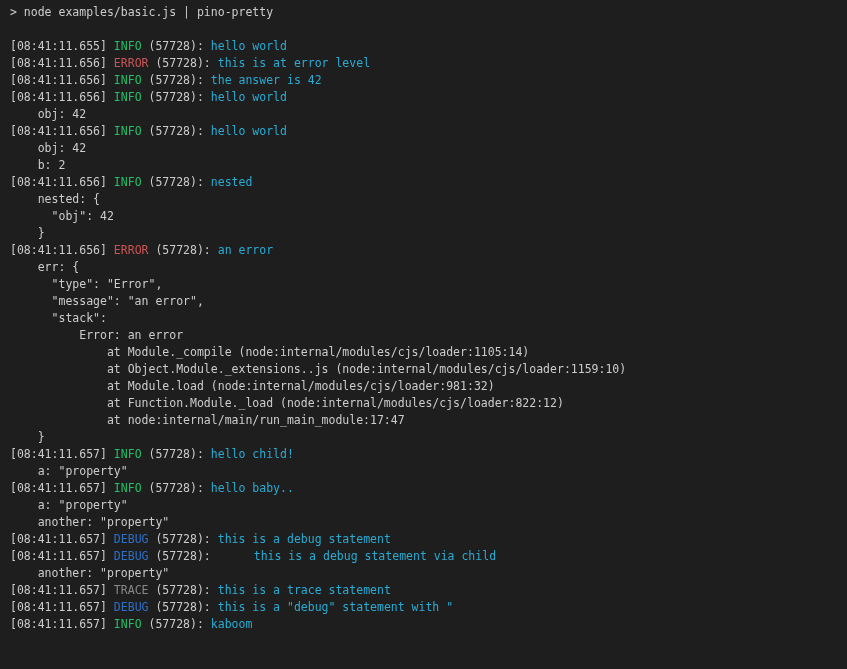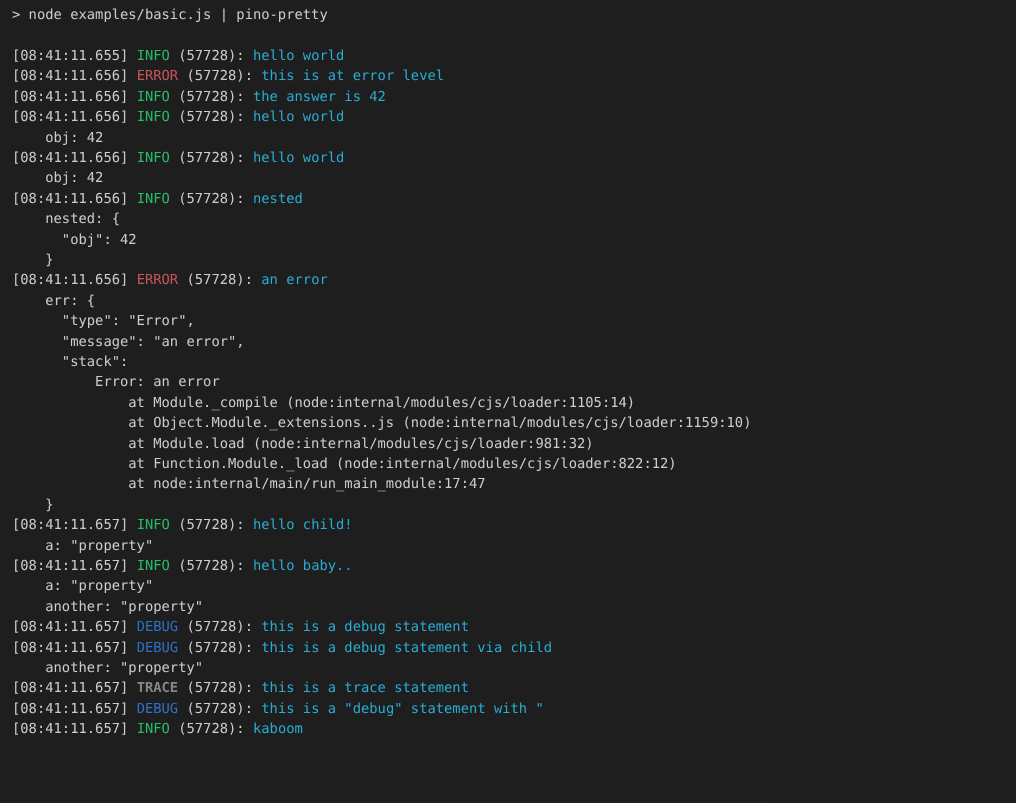--- a/index.html
+++ b/index.html
@@ -31,20 +31,21 @@
 <div class="terminal" style="background: rgb(30, 30, 30);">
     <div class="line">&gt; node examples/basic.js | pino-pretty</div>
     <div class="line">&nbsp;</div>
     <div class="line"><span style="color: rgb(204, 204, 204); margin-top: 20px;">[08:41:11.655] </span><span style="color: rgb(38, 189, 104);">INFO</span><span style="color: rgb(204, 204, 204);"> (57728): </span><span style="color: rgb(42, 171, 210);">hello world</span></div>
     <div class="line"><span style="color: rgb(204, 204, 204);">[08:41:11.656] </span><span style="color: rgb(205, 84, 86);">ERROR</span><span style="color: rgb(204, 204, 204);"> (57728): </span><span style="color: rgb(42, 171, 210);">this is at error level</span></div>
     <div class="line"><span style="color: rgb(204, 204, 204);">[08:41:11.656] </span><span style="color: rgb(38, 189, 104);">INFO</span><span style="color: rgb(204, 204, 204);"> (57728): </span><span style="color: rgb(42, 171, 210);">the answer is 42</span></div>
     <div class="line"><span style="color: rgb(204, 204, 204);">[08:41:11.656] </span><span style="color: rgb(38, 189, 104);">INFO</span><span style="color: rgb(204, 204, 204);"> (57728): </span><span style="color: rgb(42, 171, 210);">hello world</span></div>
     <div class="line">    obj: 42</div>
     <div class="line"><span style="color: rgb(204, 204, 204);">[08:41:11.656] </span><span style="color: rgb(38, 189, 104);">INFO</span><span style="color: rgb(204, 204, 204);"> (57728): </span><span style="color: rgb(42, 171, 210);">hello world</span></div>
     <div class="line">    obj: 42</div>
+    <div class="line">    b: 2</div>
     <div class="line"><span style="color: rgb(204, 204, 204);">[08:41:11.656] </span><span style="color: rgb(38, 189, 104);">INFO</span><span style="color: rgb(204, 204, 204);"> (57728): </span><span style="color: rgb(42, 171, 210); text-align: center;">nested</span></div>
     <div class="line">    nested: {</div>
     <div class="line">      "obj": 42</div>
     <div class="line">    }</div>
     <div class="line"><span style="color: rgb(204, 204, 204);">[08:41:11.656] </span><span style="color: rgb(205, 84, 86);">ERROR</span><span style="color: rgb(204, 204, 204);"> (57728): </span><span style="color: rgb(42, 171, 210);">an error</span></div>
     <div class="line">    err: {</div>
     <div class="line">      "type": "Error",</div>
     <div class="line">      "message": "an error",</div>
     <div class="line">      "stack":</div>
     <div class="line">          Error: an error</div>
@@ -53,18 +54,18 @@
     <div class="line">              at Module.load (node:internal/modules/cjs/loader:981:32)</div>
     <div class="line">              at Function.Module._load (node:internal/modules/cjs/loader:822:12)</div>
     <div class="line">              at node:internal/main/run_main_module:17:47</div>
     <div class="line">    }</div>
     <div class="line"><span style="color: rgb(204, 204, 204);">[08:41:11.657] </span><span style="color: rgb(38, 189, 104);">INFO</span><span style="color: rgb(204, 204, 204);"> (57728): </span><span style="color: rgb(42, 171, 210);">hello child!</span></div>
     <div class="line">    a: "property"</div>
     <div class="line"><span style="color: rgb(204, 204, 204);">[08:41:11.657] </span><span style="color: rgb(38, 189, 104);">INFO</span><span style="color: rgb(204, 204, 204);"> (57728): </span><span style="color: rgb(42, 171, 210);">hello baby..</span></div>
     <div class="line">    a: "property"</div>
     <div class="line">    another: "property"</div>
     <div class="line"><span style="color: rgb(204, 204, 204);">[08:41:11.657] </span><span style="color: rgb(45, 113, 199);">DEBUG</span><span style="color: rgb(204, 204, 204);"> (57728): </span><span style="color: rgb(42, 171, 210);">this is a debug statement</span></div>
-    <div class="line"><span style="color: rgb(204, 204, 204);">[08:41:11.657] </span><span style="color: rgb(45, 113, 199);">DEBUG</span><span style="color: rgb(204, 204, 204);"> (57728): </span><span style="color: rgb(42, 171, 210);">this is a debug statement via child</span></div>
+    <div class="line"><span style="color: rgb(204, 204, 204);">[08:41:11.657] </span><span style="color: rgb(45, 113, 199);">DEBUG</span><span style="color: rgb(204, 204, 204);"> (57728): </span><span style="color: rgb(42, 171, 210); margin-left: 36px;">this is a debug statement via child</span></div>
     <div class="line">    another: "property"</div>
-    <div class="line"><span style="color: rgb(204, 204, 204);">[08:41:11.657] </span><span style="color: rgb(136, 136, 136); font-weight: bold;">TRACE</span><span style="color: rgb(204, 204, 204);"> (57728): </span><span style="color: rgb(42, 171, 210);">this is a trace statement</span></div>
+    <div class="line"><span style="color: rgb(204, 204, 204);">[08:41:11.657] </span><span style="color: rgb(136, 136, 136);">TRACE</span><span style="color: rgb(204, 204, 204);"> (57728): </span><span style="color: rgb(42, 171, 210);">this is a trace statement</span></div>
     <div class="line"><span style="color: rgb(204, 204, 204);">[08:41:11.657] </span><span style="color: rgb(45, 113, 199);">DEBUG</span><span style="color: rgb(204, 204, 204);"> (57728): </span><span style="color: rgb(42, 171, 210);">this is a "debug" statement with "</span></div>
     <div class="line"><span style="color: rgb(204, 204, 204);">[08:41:11.657] </span><span style="color: rgb(38, 189, 104);">INFO</span><span style="color: rgb(204, 204, 204);"> (57728): </span><span style="color: rgb(42, 171, 210);">kaboom</span></div>
   </div>
 
 </body></html>

